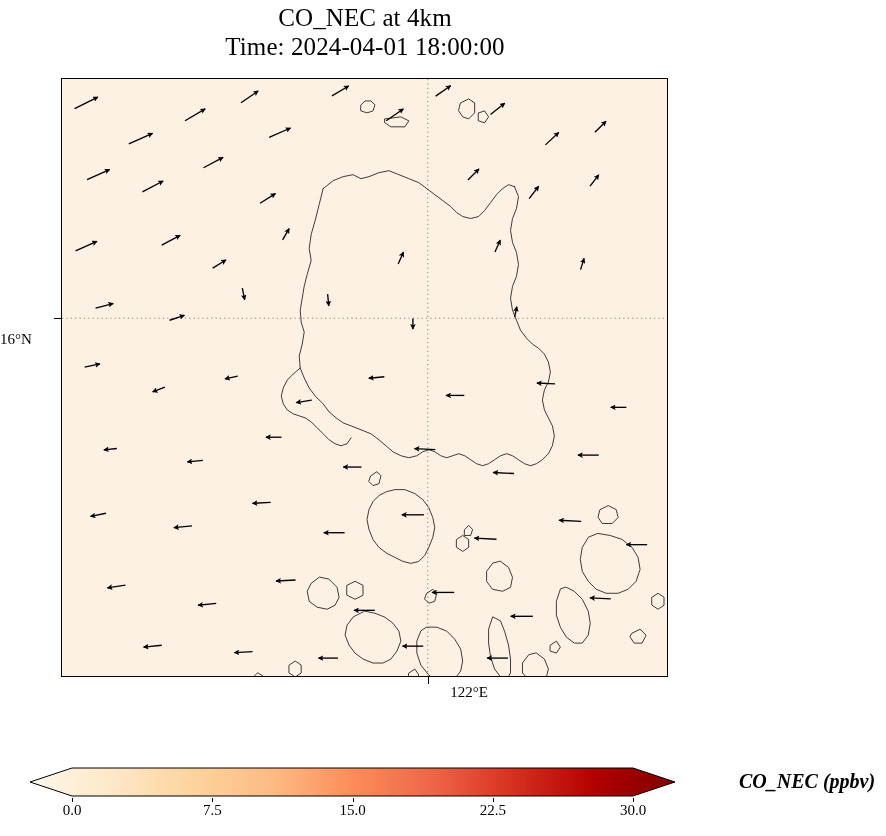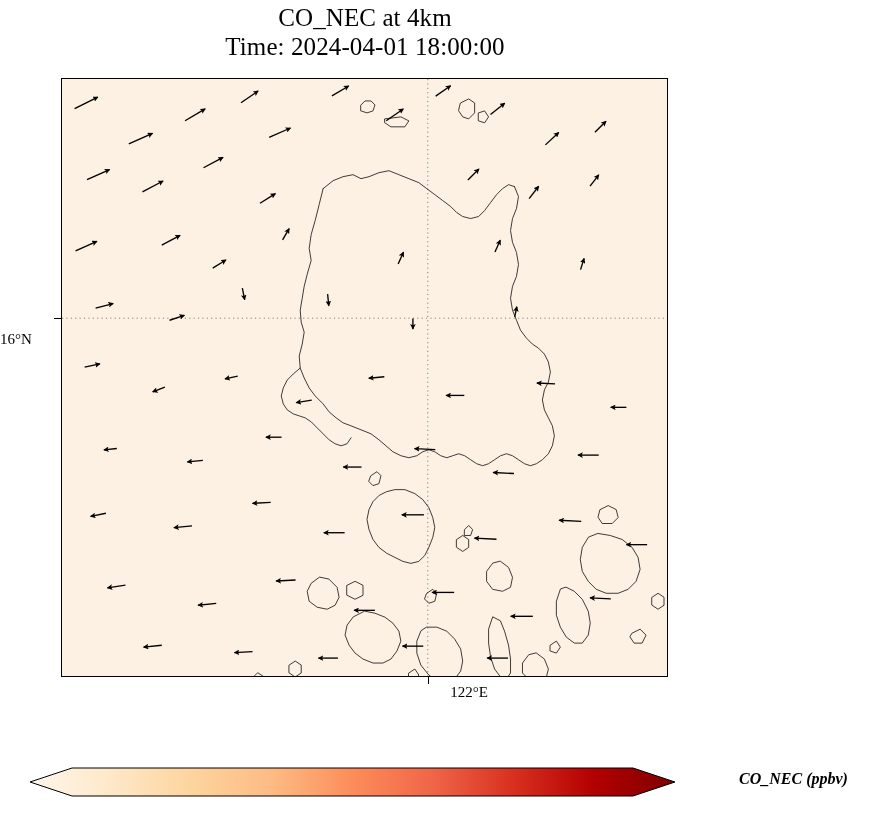--- a/index.html
+++ b/index.html
@@ -138,21 +138,21 @@
     font-size: 15px;
     color: #000000;
     transform: translateX(-50%);
     white-space: nowrap;
   }
   #colorbar-title {
     position: absolute;
     left: 739px;
     top: 770px;
     font-family: "Liberation Serif", "DejaVu Serif", serif;
-    font-size: 16px;
+    font-size: 20px;
     font-weight: bold;
     font-style: italic;
     color: #000000;
     white-space: nowrap;
   }
 </style>
 </head>
 <body>
 
 <div id="figure">
@@ -374,16 +374,28 @@
             <stop offset="62.50%" stop-color="#ef6548"></stop>
             <stop offset="75.00%" stop-color="#d7301f"></stop>
             <stop offset="87.50%" stop-color="#b30000"></stop>
             <stop offset="100.00%" stop-color="#7f0000"></stop>
           </linearGradient>
       </defs>
       <polygon id="cb-shape" points="0,16 42,2 603,2 645,16 603,30 42,30" fill="url(#cbgrad)" stroke="#000000" stroke-width="1"></polygon>
     </svg>
   </div>
 
+  <div id="colorbar-ticks">
+      <div class="cb-tick-mark" style="left: 42px;"></div>
+      <div class="cb-tick-label" style="left: 42px;">0.0</div>
+      <div class="cb-tick-mark" style="left: 182.3px;"></div>
+      <div class="cb-tick-label" style="left: 182.3px;">7.5</div>
+      <div class="cb-tick-mark" style="left: 322.5px;"></div>
+      <div class="cb-tick-label" style="left: 322.5px;">15.0</div>
+      <div class="cb-tick-mark" style="left: 462.8px;"></div>
+      <div class="cb-tick-label" style="left: 462.8px;">22.5</div>
+      <div class="cb-tick-mark" style="left: 603px;"></div>
+      <div class="cb-tick-label" style="left: 603px;">30.0</div>
+    </div>
 
   <div id="colorbar-title">CO_NEC (ppbv)</div>
 
 </div>
 
 </body></html>

